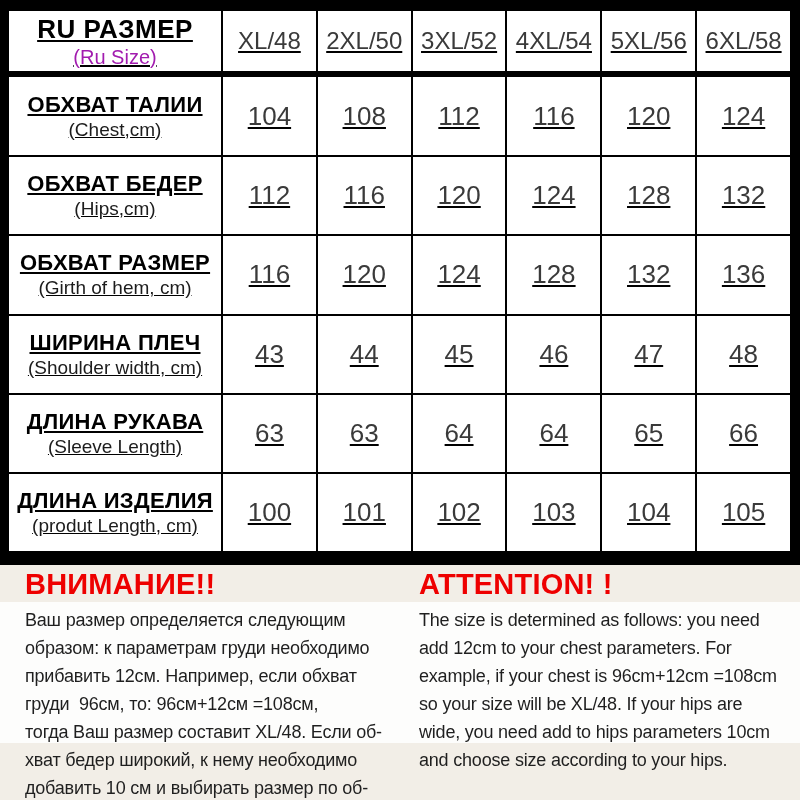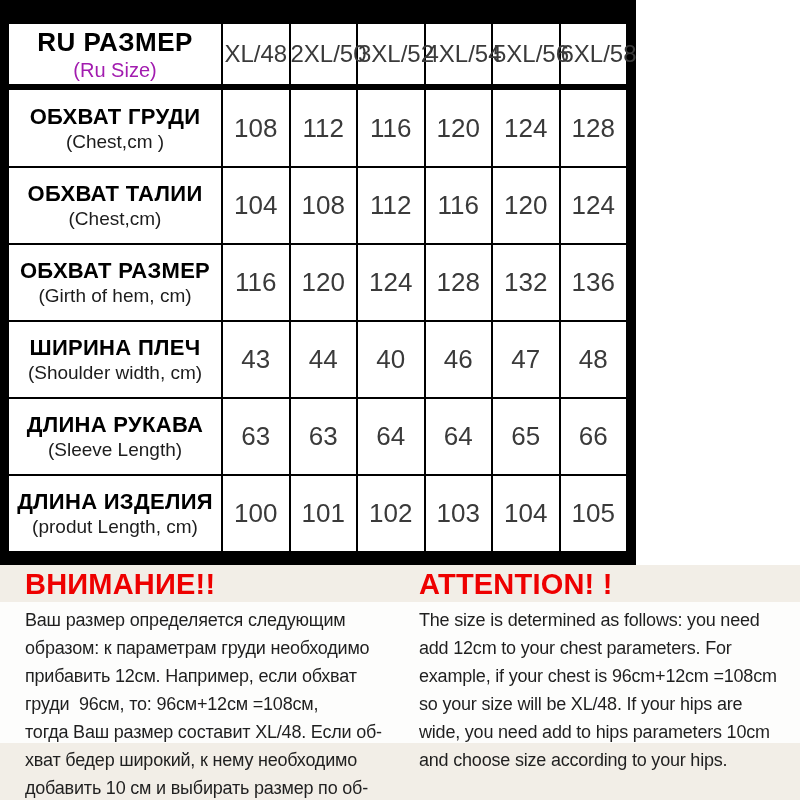--- a/index.html
+++ b/index.html
@@ -10,23 +10,24 @@
   }
   .screen {
     position: relative;
     width: 800px; height: 800px;
     overflow: hidden;
   }
 
   
   .table-wrap {
     position: absolute; top: 0; left: 0;
-    width: 636px; height: 565px;
+    width: 800px; height: 565px;
     background: #000;
-    padding: 22px 8px 12px 7px;
+    padding: 9px 8px 12px 7px;
+    text-decoration: underline;
   }
   table.size-table {
     width: 100%; height: 100%;
     border-collapse: collapse;
     table-layout: fixed;
     background: #ffffff;
   }
   .size-table th, .size-table td {
     border: 2px solid #000;
     text-align: center;
@@ -96,46 +97,46 @@
             <div class="hdr-en">(Ru Size)</div>
           </th>
           <th class="size-cell">XL/48</th>
           <th class="size-cell">2XL/50</th>
           <th class="size-cell">3XL/52</th>
           <th class="size-cell">4XL/54</th>
           <th class="size-cell">5XL/56</th>
           <th class="size-cell">6XL/58</th>
         </tr>
 
-        <tr>
-          <th>
-            <div class="lbl-ru">ОБХВАТ ГРУДИ</div>
-            <div class="lbl-en">(Chest,cm )</div>
-          </th>
-          <td class="val">108</td>
-          <td class="val">112</td>
-          <td class="val">116</td>
-          <td class="val">120</td>
-          <td class="val">124</td>
-          <td class="val">128</td>
-        </tr>
 
         <tr>
           <th>
             <div class="lbl-ru">ОБХВАТ ТАЛИИ</div>
             <div class="lbl-en">(Chest,cm)</div>
           </th>
           <td class="val">104</td>
           <td class="val">108</td>
           <td class="val">112</td>
           <td class="val">116</td>
           <td class="val">120</td>
           <td class="val">124</td>
         </tr>
 
+        <tr>
+          <th>
+            <div class="lbl-ru">ОБХВАТ БЕДЕР</div>
+            <div class="lbl-en">(Hips,cm)</div>
+          </th>
+          <td class="val">112</td>
+          <td class="val">116</td>
+          <td class="val">120</td>
+          <td class="val">124</td>
+          <td class="val">128</td>
+          <td class="val">132</td>
+        </tr>
 
         <tr>
           <th>
             <div class="lbl-ru">ОБХВАТ РАЗМЕР</div>
             <div class="lbl-en">(Girth of hem, cm)</div>
           </th>
           <td class="val">116</td>
           <td class="val">120</td>
           <td class="val">124</td>
           <td class="val">128</td>
@@ -143,21 +144,21 @@
           <td class="val">136</td>
         </tr>
 
         <tr>
           <th>
             <div class="lbl-ru">ШИРИНА ПЛЕЧ</div>
             <div class="lbl-en">(Shoulder width, cm)</div>
           </th>
           <td class="val">43</td>
           <td class="val">44</td>
-          <td class="val">40</td>
+          <td class="val">45</td>
           <td class="val">46</td>
           <td class="val">47</td>
           <td class="val">48</td>
         </tr>
 
         <tr>
           <th>
             <div class="lbl-ru">ДЛИНА РУКАВА</div>
             <div class="lbl-en">(Sleeve Length)</div>
           </th>

